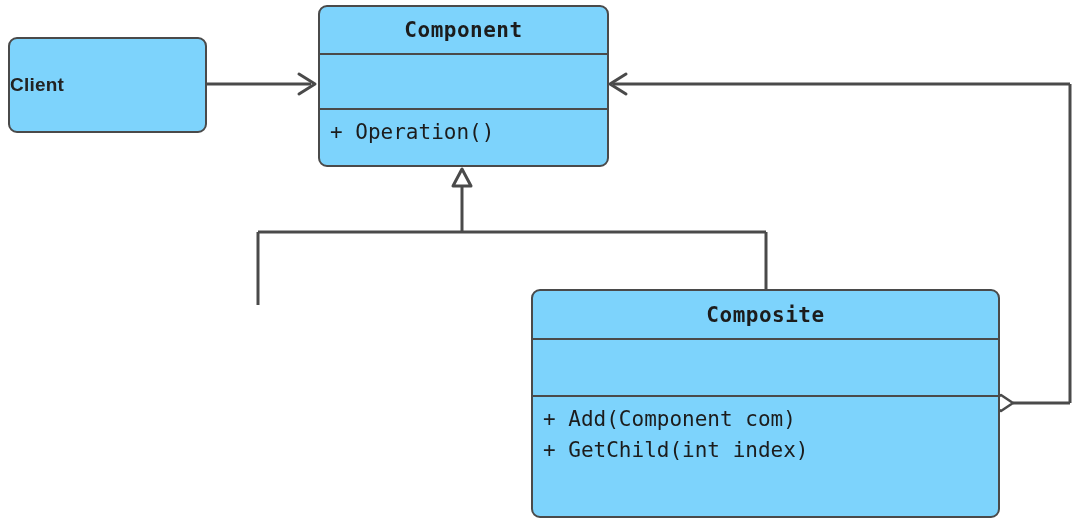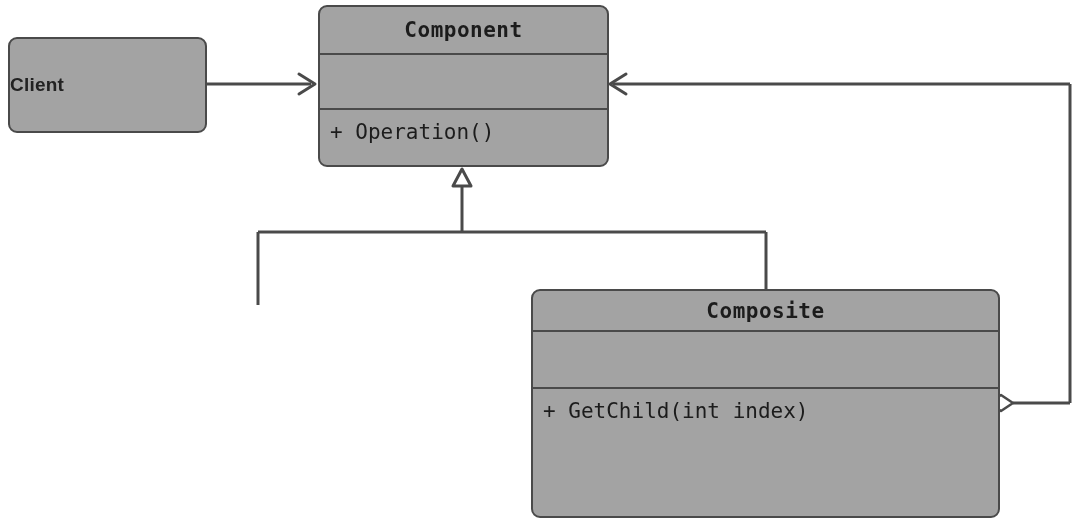--- a/index.html
+++ b/index.html
@@ -21,21 +21,21 @@
   #edges-layer {
     position: absolute;
     left: 0;
     top: 0;
     width: 1080px;
     height: 525px;
   }
   .uml-class {
     position: absolute;
     box-sizing: border-box;
-    background: #a3a3a3;
+    background: #7dd3fc;
     border: 2.5px solid #4a4a4a;
     border-radius: 9px;
     z-index: 2;
   }
   .uml-simple {
     display: flex;
     align-items: center;
   }
   .simple-label {
     font-family: "Liberation Sans", sans-serif;
@@ -85,21 +85,21 @@
   #class-component .class-attrs-row { height: 55px; }
   #class-component .class-ops-row   { height: 54px; }
 
   
   #class-composite {
     left: 531px;
     top: 289px;
     width: 469px;
     height: 229px;
   }
-  #class-composite .class-title-row { height: 41px; }
+  #class-composite .class-title-row { height: 49px; }
   #class-composite .class-attrs-row { height: 57px; }
   #class-composite .class-ops-row   { height: 118px; }
 
   
   #class-client {
     left: 8px;
     top: 37px;
     width: 199px;
     height: 96px;
   }
@@ -165,17 +165,18 @@
     </div>
   </div>
 
 
   <div class="uml-class" id="class-composite">
     <div class="class-title-row">
       <span class="class-title">Composite</span>
     </div>
     <div class="class-attrs-row"></div>
     <div class="class-ops-row">
+      <div class="op-line">+ Add(Component com)</div>
       <div class="op-line">+ GetChild(int index)</div>
     </div>
   </div>
 
 </div>
 
 </body></html>

